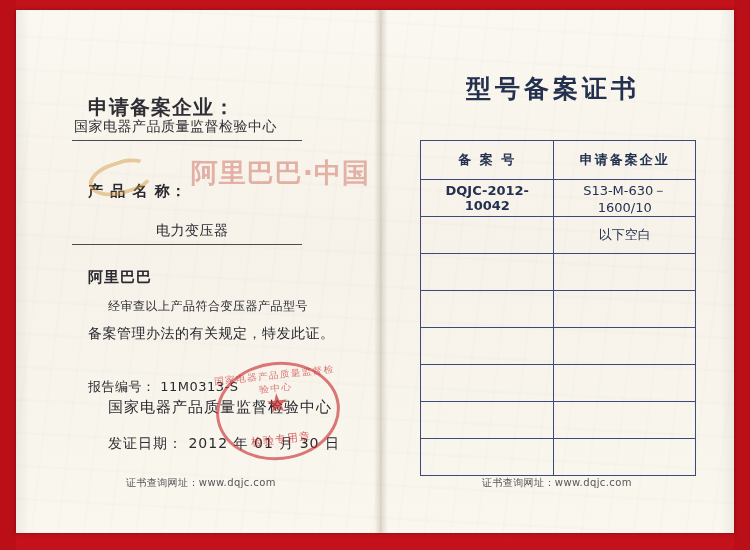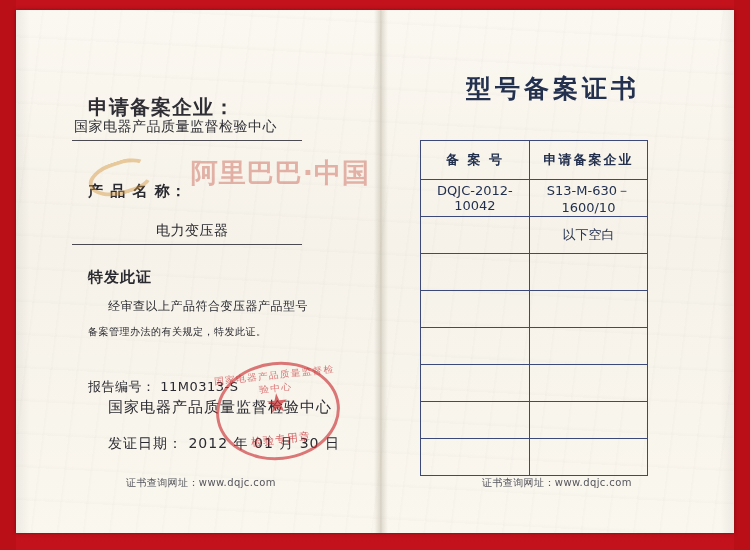--- a/index.html
+++ b/index.html
@@ -116,21 +116,21 @@
     font-size: 15px;
     font-weight: 600;
   }
   #review-line1 {
     left: 92px; top: 288px;
     font-size: 12px;
     letter-spacing: 0.5px;
   }
   #review-line2 {
     left: 72px; top: 315px;
-    font-size: 10px;
+    font-size: 14px;
     letter-spacing: 0.5px;
   }
   #report-no {
     left: 72px; top: 348px;
     font-size: 13px;
     letter-spacing: 0.5px;
     margin-top: 20px;
   }
   #issuer {
     left: 92px; top: 388px;
@@ -240,38 +240,38 @@
     text-align: center;
     font-family: "DejaVu Sans", sans-serif;
     font-size: 25px;
     font-weight: bold;
     letter-spacing: 4px;
     color: #23314f;
   }
   #cert-table {
     position: absolute;
     left: 48px; top: 130px;
-    width: 228px;
+    width: 276px;
     border-collapse: collapse;
   }
   #cert-table td, #cert-table th {
     border: 1px solid #3b4a7a;
     height: 36px;
     text-align: center;
     font-family: "DejaVu Sans", sans-serif;
     font-size: 13px;
     color: #23314f;
     padding: 0 2px;
   }
   #cert-table th {
     font-weight: 600;
     letter-spacing: 2px;
     height: 38px;
   }
-  #cert-table td.col-a { width: 130px; }
+  #cert-table td.col-a { width: 130px; font-weight: bold; }
   #cert-table td.col-b { width: 138px; }
   #cert-table td.empty { height: 36px; }
 </style>
 </head>
 <body>
 
 <div id="page">
 
   <div id="cover-left"></div>
   <div id="cover-right"></div>
@@ -283,21 +283,21 @@
 
   <div id="left-page">
     <div class="lbl" id="applicant-label">申请备案企业：</div>
     <div class="lbl" id="applicant-value">国家电器产品质量监督检验中心</div>
     <div id="applicant-underline"></div>
 
     <div class="lbl" id="product-label">产 品 名 称：</div>
     <div class="lbl" id="product-value">电力变压器</div>
     <div id="product-underline"></div>
 
-    <div class="lbl" id="review-label">特发此证</div>
+    <div class="lbl" id="review-label">阿里巴巴</div>
     <div class="lbl" id="review-line1">经审查以上产品符合变压器产品型号</div>
     <div class="lbl" id="review-line2">备案管理办法的有关规定，特发此证。</div>
 
     <div class="lbl" id="report-no">报告编号： 11M0313-S</div>
     <div class="lbl" id="issuer">国家电器产品质量监督检验中心</div>
     <div class="lbl" id="issue-date">发证日期： 2012 年 01 月 30 日</div>
 
     <div id="seal">
       <div id="seal-top-text">国家电器产品质量监督检验中心</div>
       <div id="seal-star">★</div>

